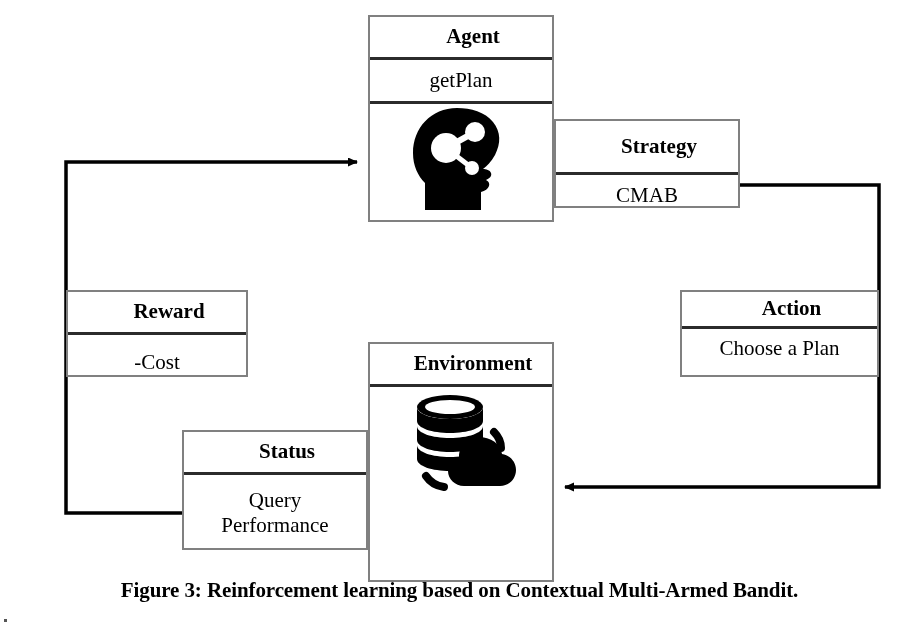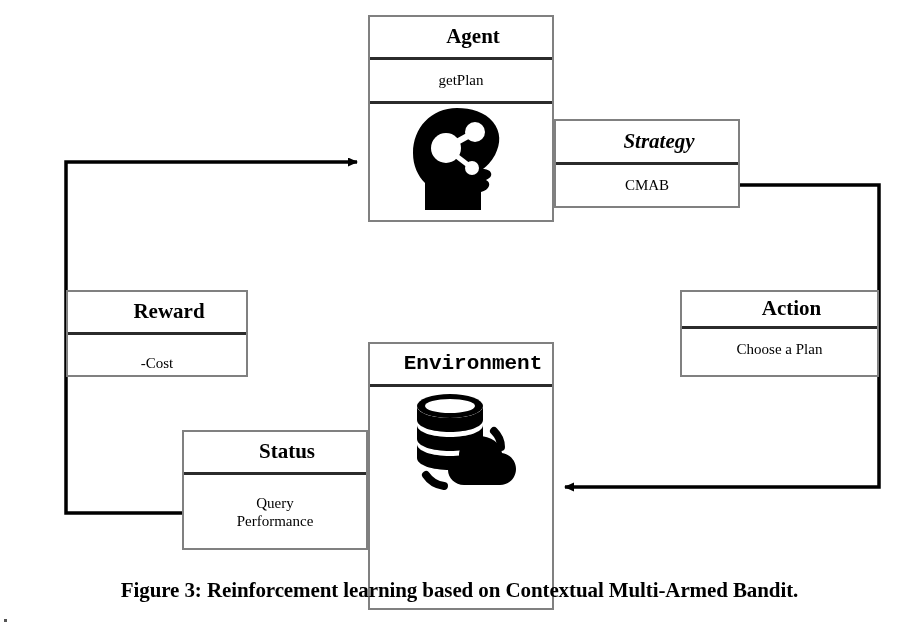--- a/index.html
+++ b/index.html
@@ -38,21 +38,21 @@
   }
   .row.divided {
     border-bottom: 3px solid #2b2b2b;
   }
   .title {
     font-weight: bold;
     font-size: 21px;
     padding-left: 24px;
   }
   .value {
-    font-size: 15px;
+    font-size: 21px;
   }
   .value.two-line {
     flex-direction: column;
     line-height: 1.18;
   }
   .icon-row {
     display: flex;
     align-items: center;
     justify-content: center;
   }
@@ -117,35 +117,35 @@
           <circle cx="70" cy="26" r="10" fill="#ffffff"></circle>
           <circle cx="67" cy="62" r="7" fill="#ffffff"></circle>
           <path d="M41 42 L70 26" stroke="#ffffff" stroke-width="6" fill="none"></path>
           <path d="M41 42 L67 62" stroke="#ffffff" stroke-width="5" fill="none"></path>
         </svg>
       </span>
     </div>
   </div>
 
   <div class="box" style="left:554px; top:119px; width:186px; height:89px;">
-    <div class="row divided title" style="height:44px;font-style:italic;">Strategy</div>
+    <div class="row divided title" style="height:54px;">Strategy</div>
     <div class="row value" style="height:41px;">CMAB</div>
   </div>
 
   <div class="box" style="left:680px; top:290px; width:199px; height:87px;">
     <div class="row divided title" style="height:37px;">Action</div>
     <div class="row value" style="height:40px;">Choose a Plan</div>
   </div>
 
   <div class="box" style="left:66px; top:290px; width:182px; height:87px;">
     <div class="row divided title" style="height:43px;">Reward</div>
     <div class="row value" style="height:56px;">-Cost</div>
   </div>
 
-  <div class="box" style="left:368px; top:342px; width:186px; height:268px;font-family:Liberation Mono, monospace;">
+  <div class="box" style="left:368px; top:342px; width:186px; height:240px;">
     <div class="row divided title" style="height:43px;">Environment</div>
     <div class="row icon-row" style="height:117px;">
       <span>
         <svg width="110" height="104" viewBox="0 0 110 104" aria-hidden="true">
           <g fill="#000000">
             <ellipse cx="44" cy="15" rx="33" ry="12"></ellipse>
             <path d="M11 15 L11 29 C11 36 26 41 44 41 C62 41 77 36 77 29 L77 15 C77 22 62 27 44 27 C26 27 11 22 11 15 Z"></path>
             <path d="M11 34 L11 48 C11 55 26 60 44 60 C62 60 77 55 77 48 L77 34 C77 41 62 46 44 46 C26 46 11 41 11 34 Z"></path>
             <path d="M11 53 L11 67 C11 74 26 79 44 79 C62 79 77 74 77 67 L77 53 C77 60 62 65 44 65 C26 65 11 60 11 53 Z"></path>
             <ellipse cx="44" cy="15" rx="25" ry="7" fill="#ffffff"></ellipse>

